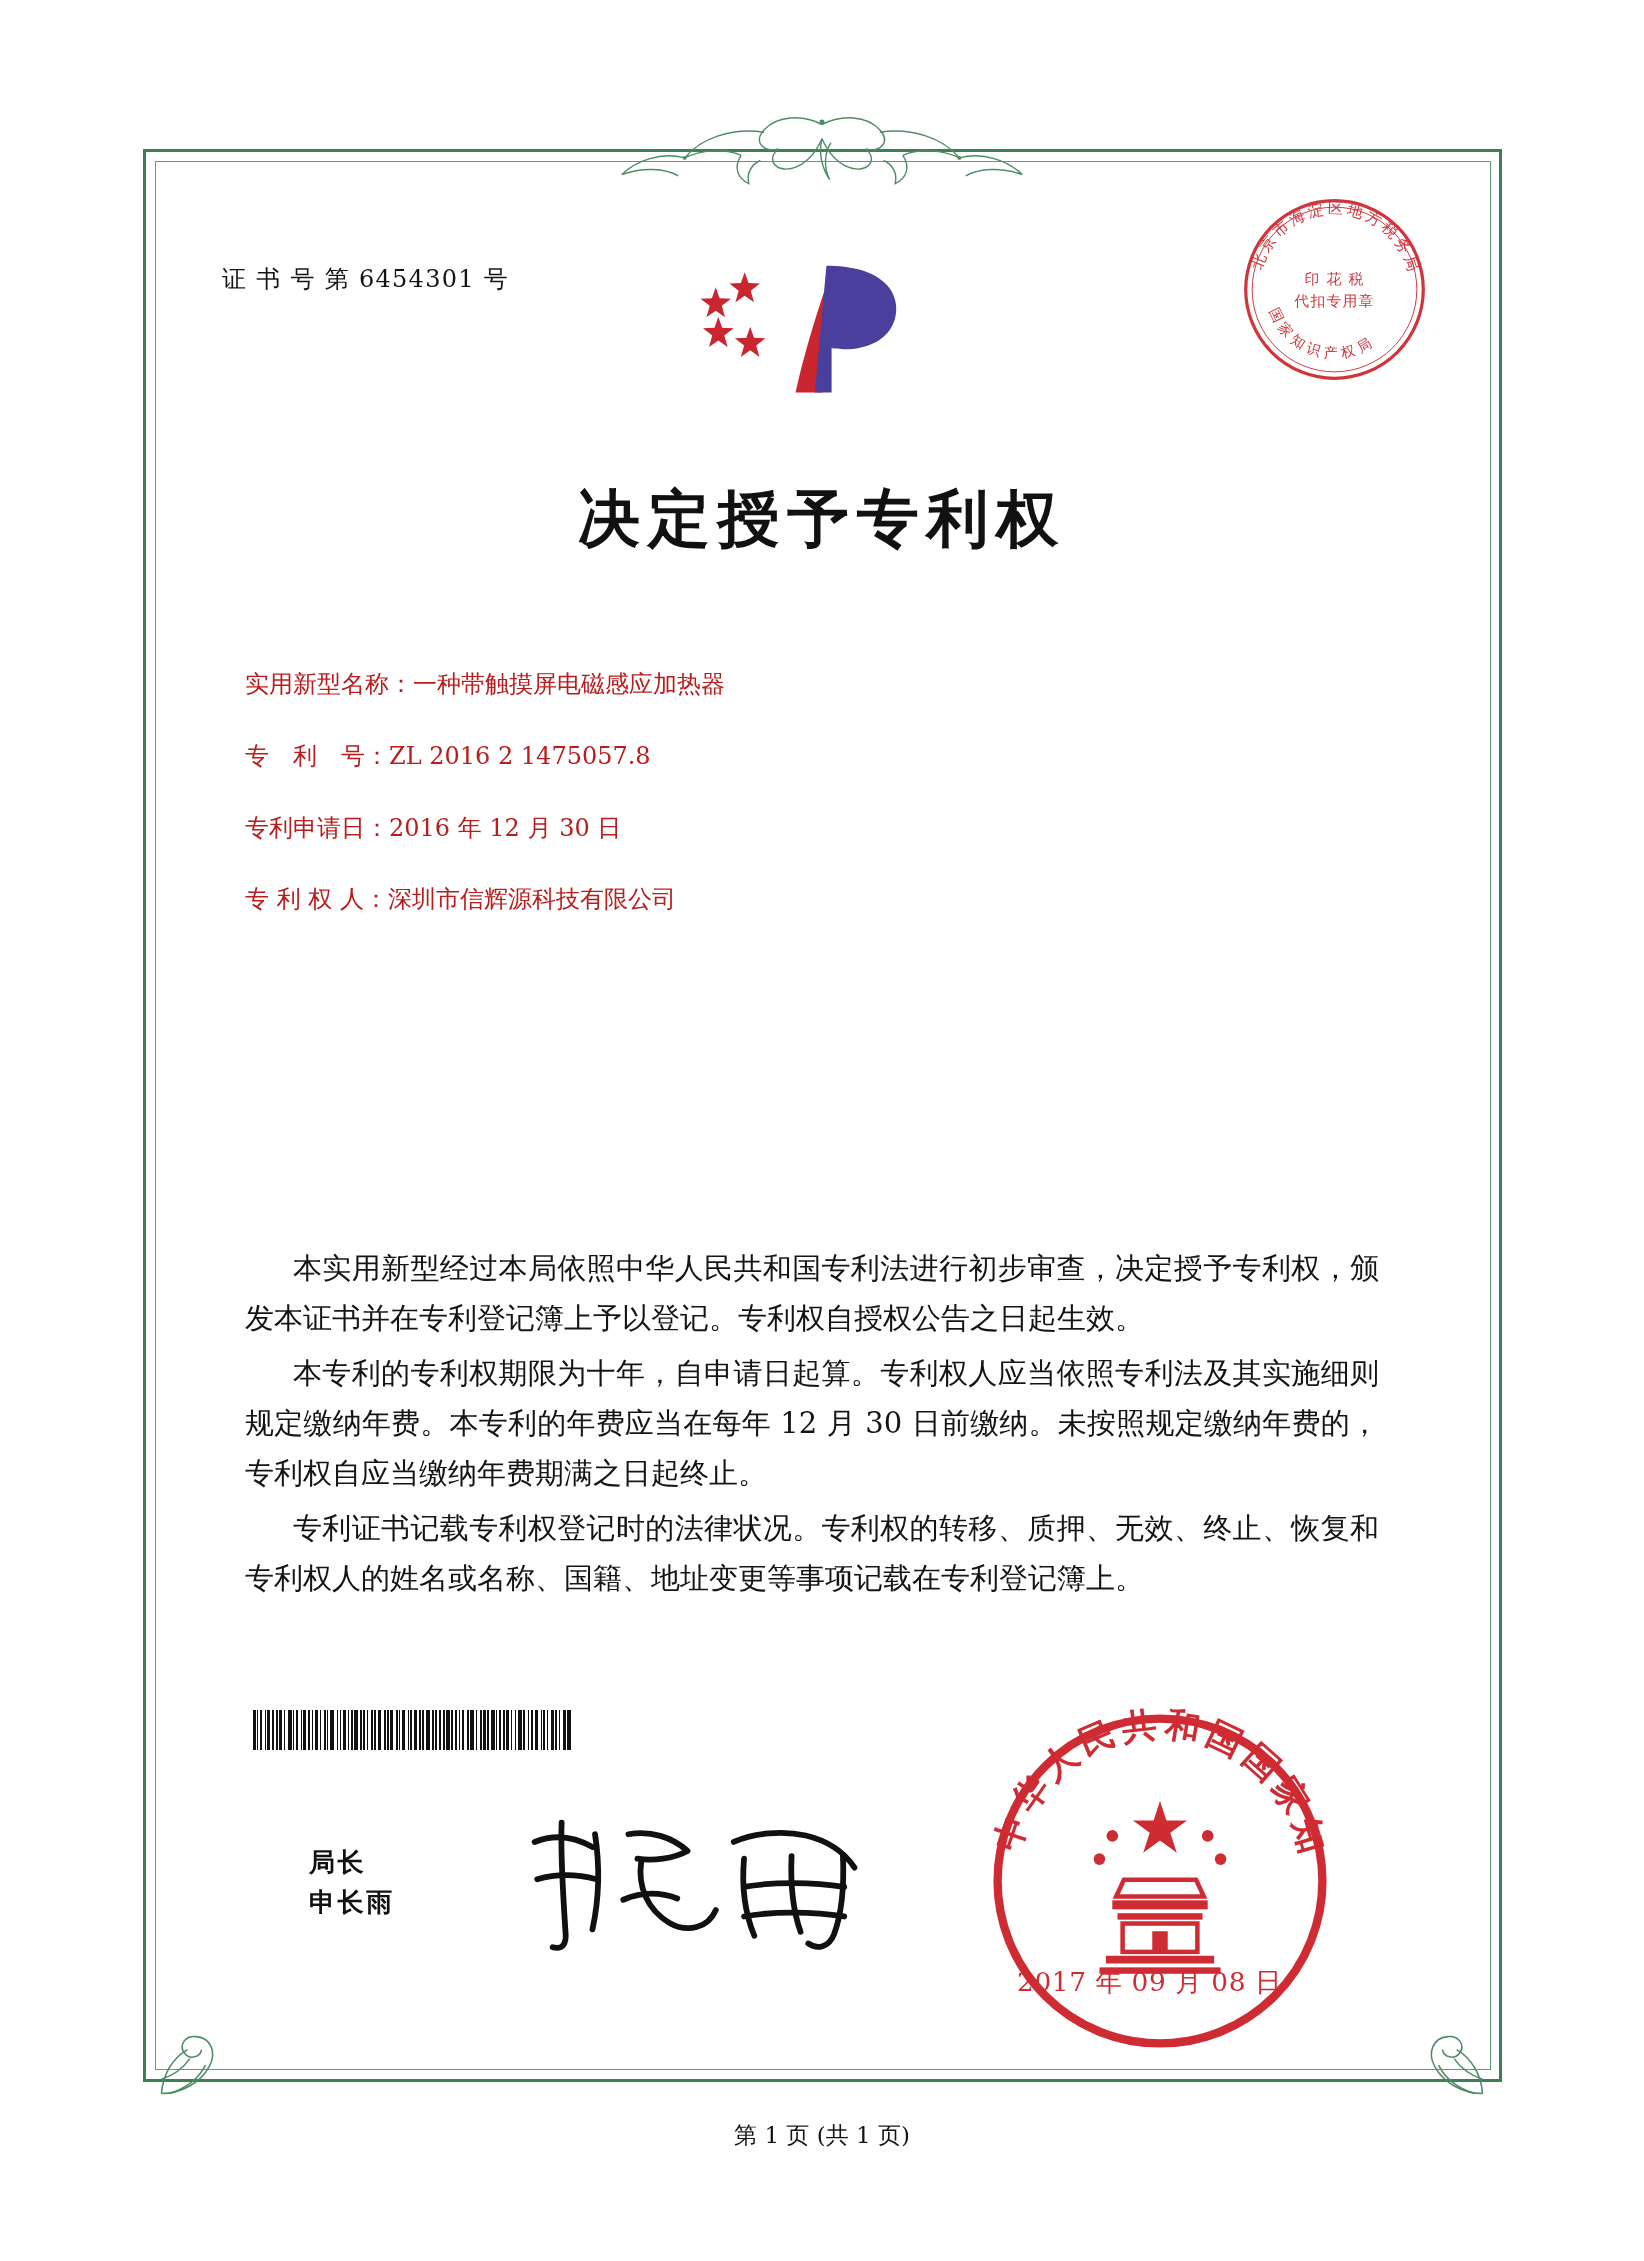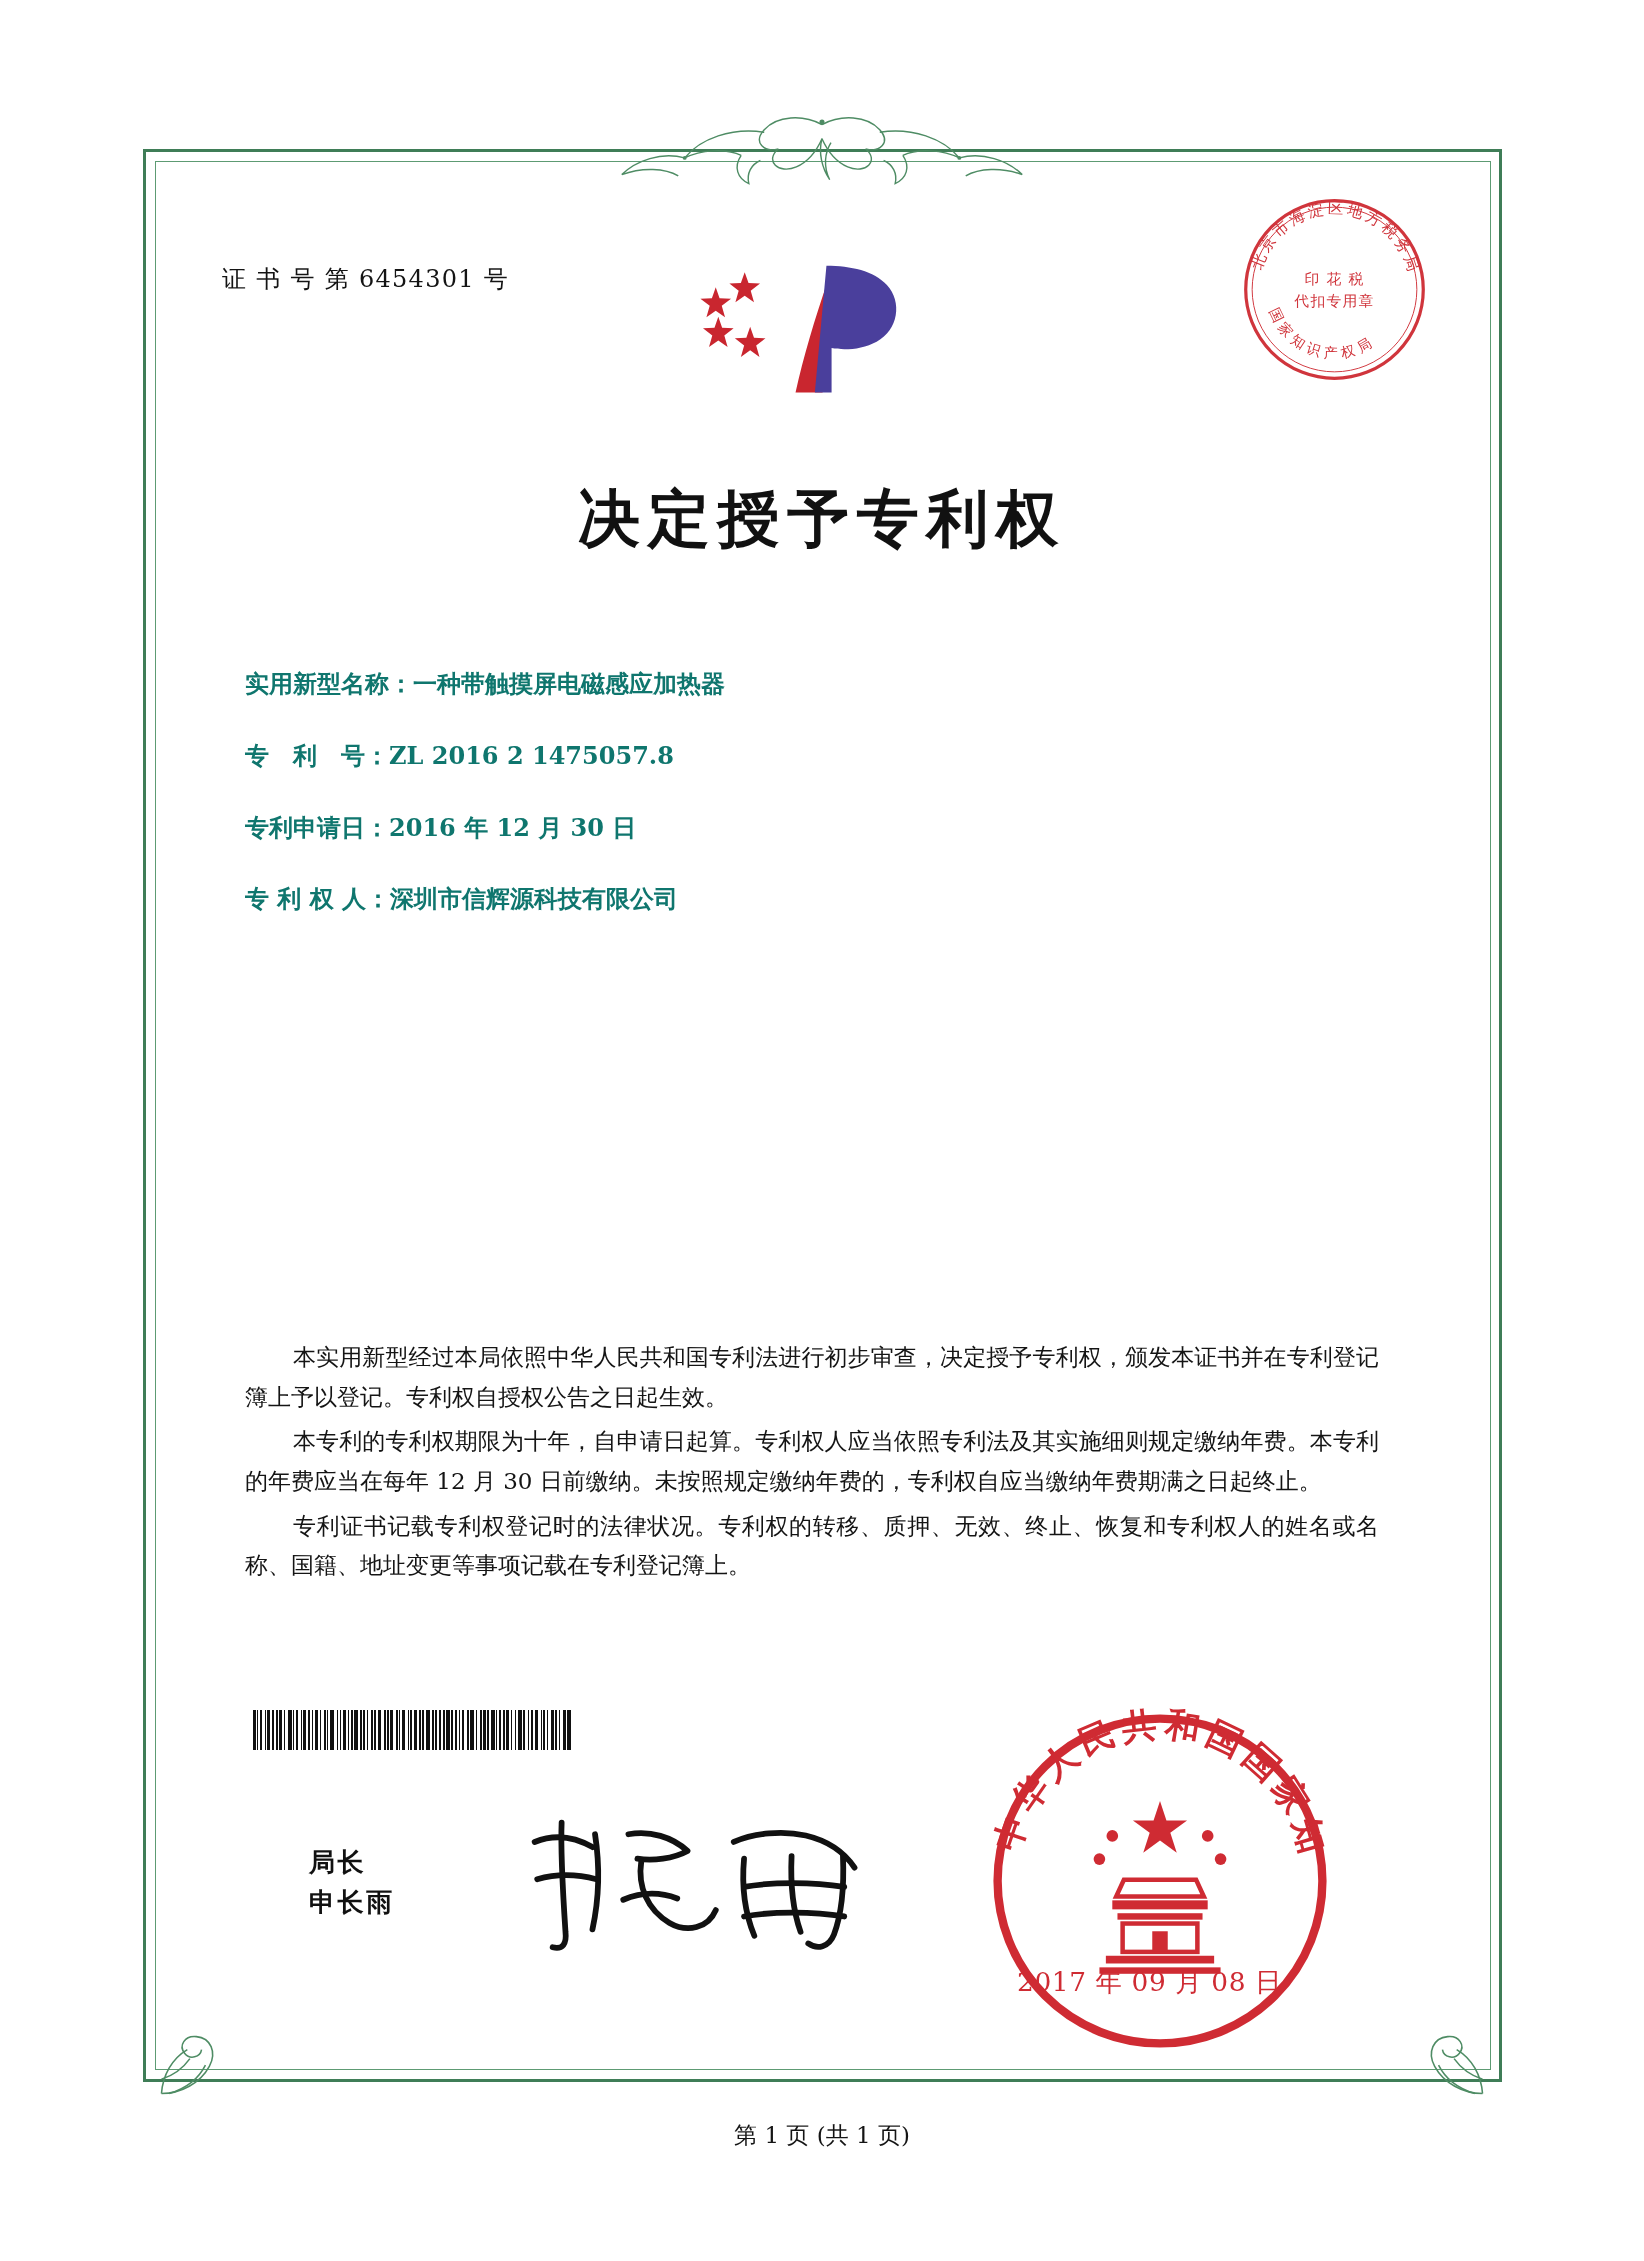--- a/index.html
+++ b/index.html
@@ -96,42 +96,41 @@
     color: #111111;
   }
 
   
   .fields {
     position: absolute;
     left: 245px;
     top: 670px;
     width: 1095px;
     font-size: 24px;
-    color: #0f766e;
-    font-weight: bold;
+    color: #b91c1c;
   }
   .field-row {
     margin-bottom: 43px;
     white-space: nowrap;
     line-height: 1.2;
   }
   .field-label {
     display: inline-block;
   }
   .field-value {
     display: inline-block;
   }
 
   
   .body-text {
     position: absolute;
     left: 245px;
-    top: 1338px;
+    top: 1244px;
     width: 1134px;
-    font-size: 23px;
+    font-size: 29px;
     line-height: 1.72;
     color: #141414;
     text-align: justify;
   }
   .body-text p {
     margin: 0 0 5.2px 0;
     text-indent: 48px;
   }
 
   

